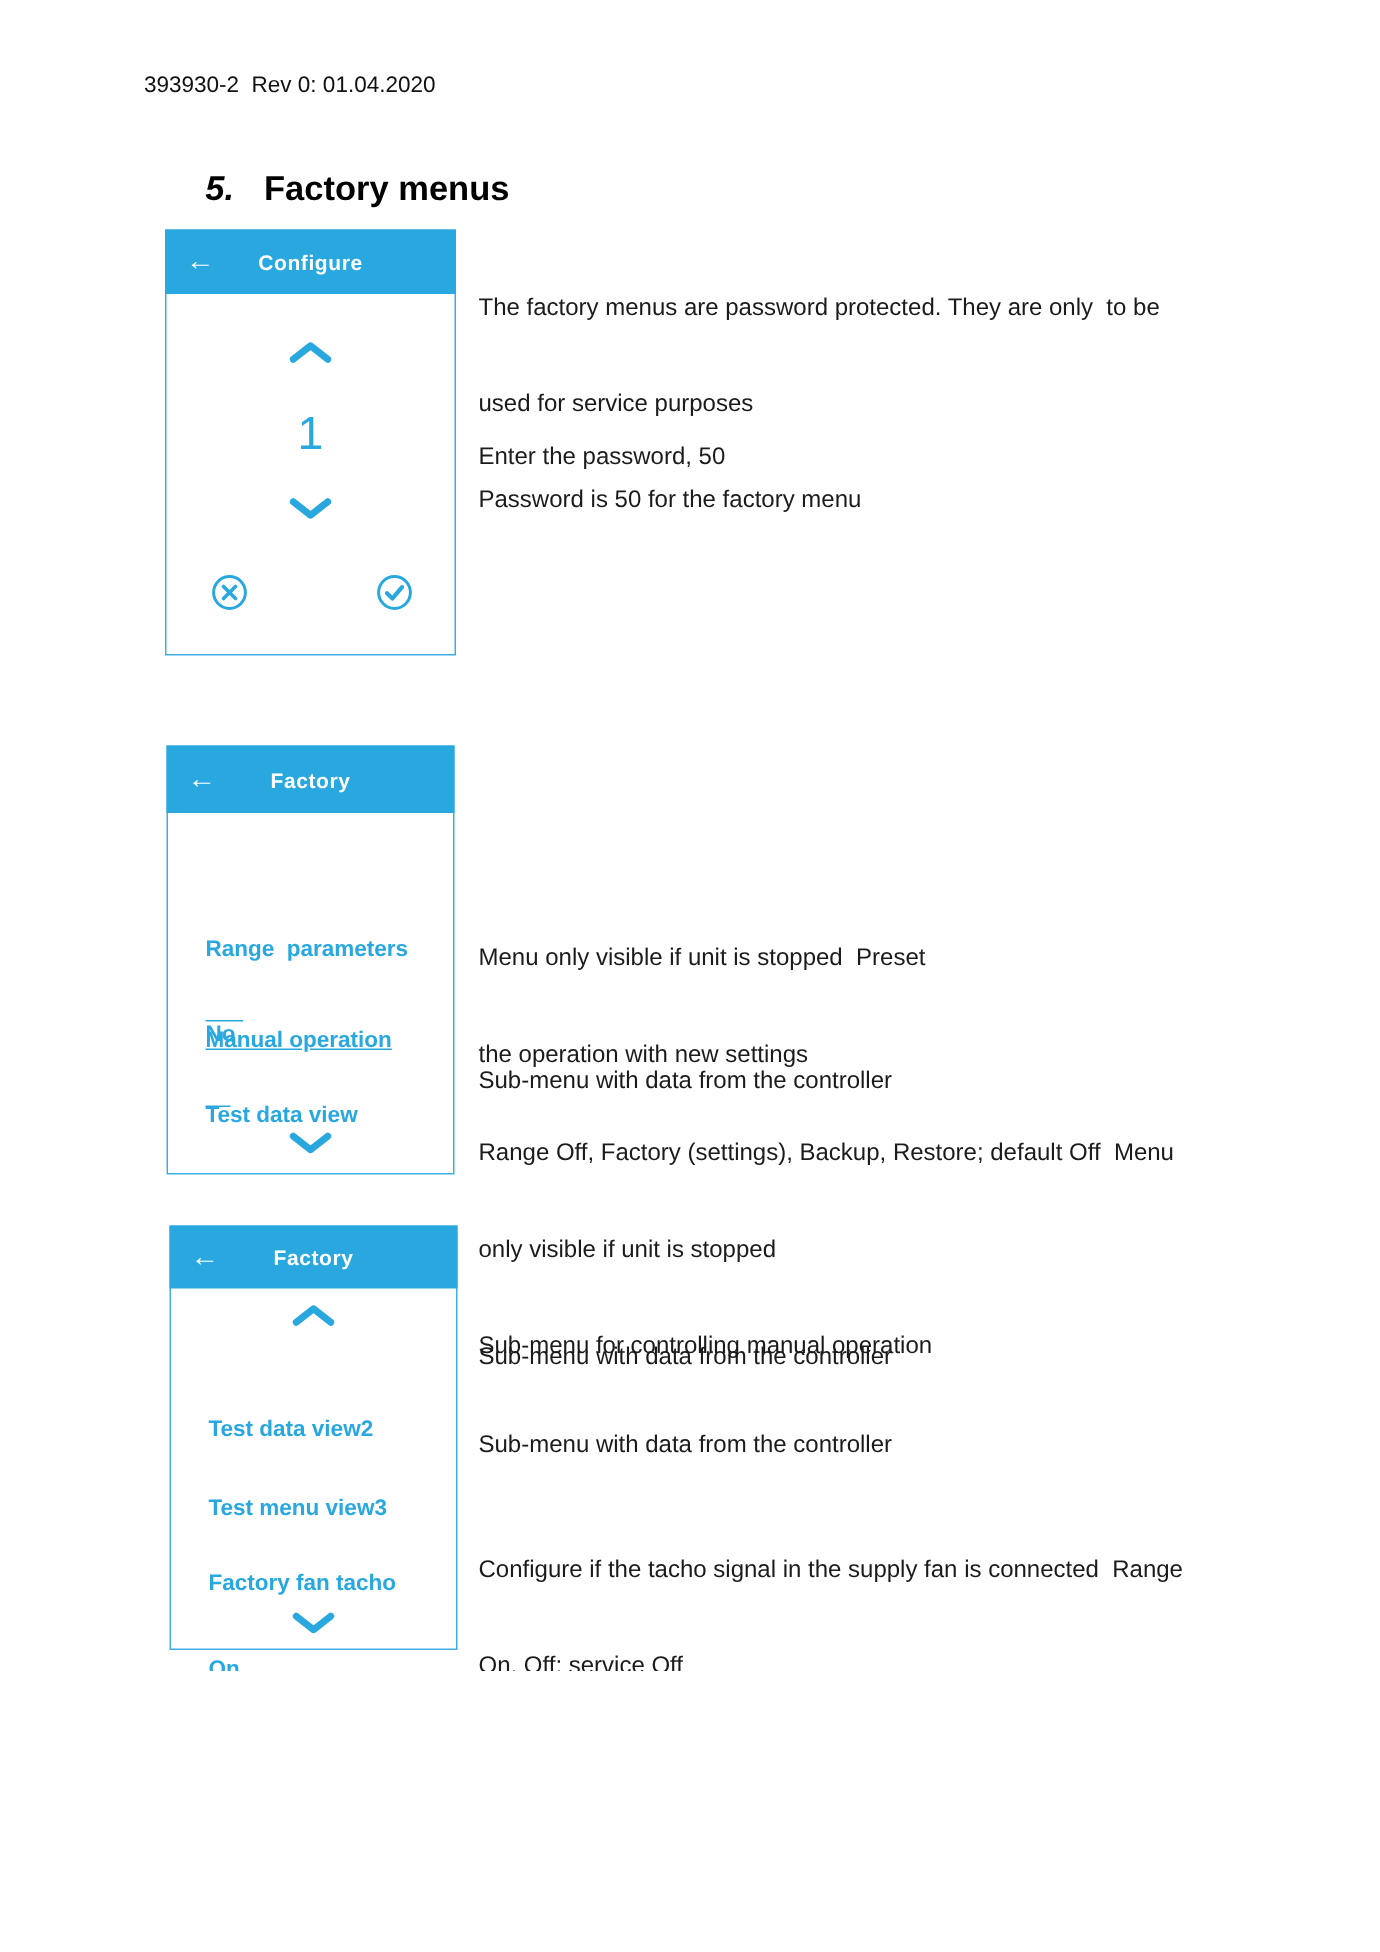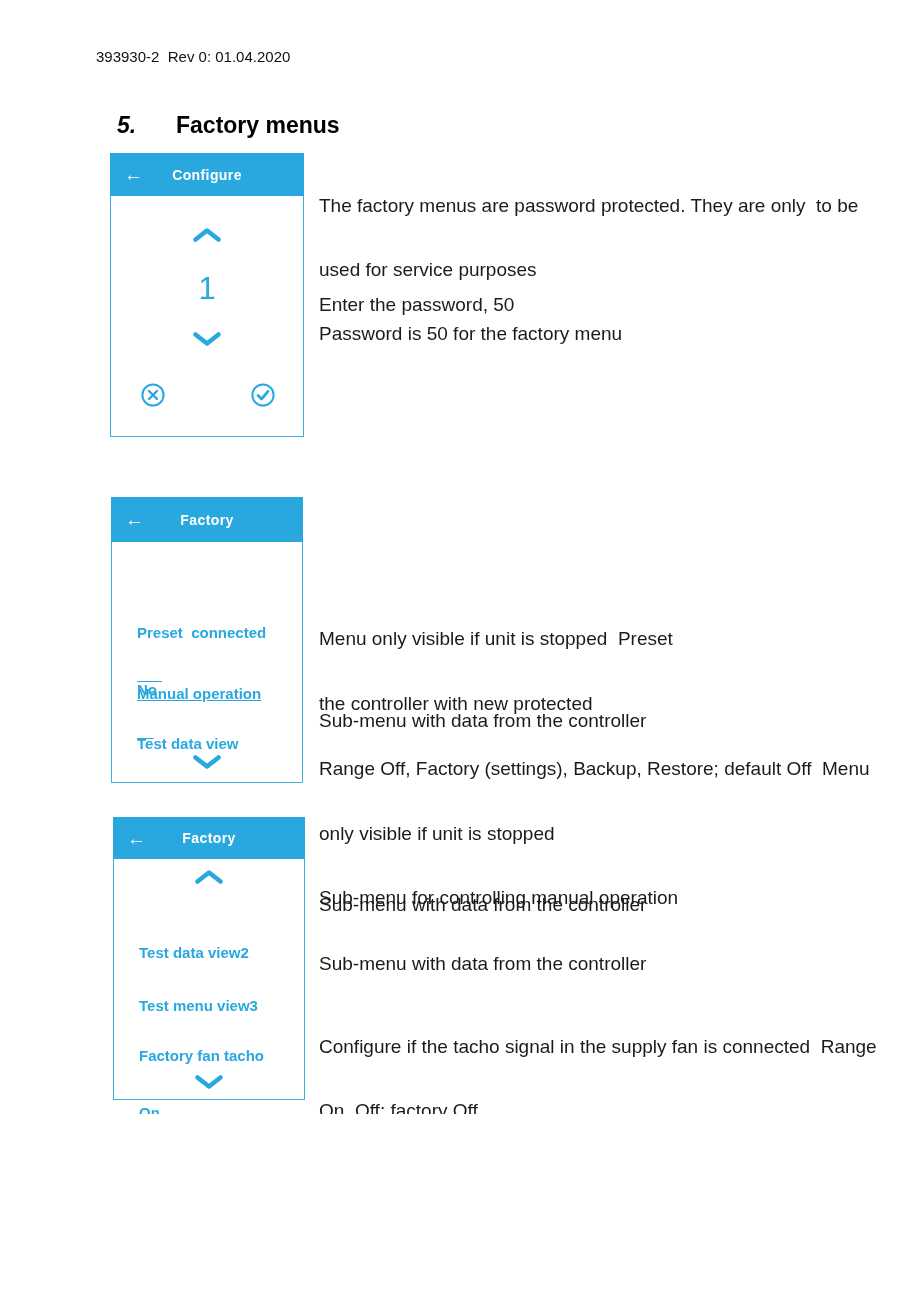--- a/index.html
+++ b/index.html
@@ -3,21 +3,21 @@
 <meta charset="utf-8">
 <style>
   * { margin:0; padding:0; box-sizing:border-box; }
   html,body { background:#ffffff; }
   .page {
     position:relative; width:920px; height:1114px; background:#ffffff;
     font-family:"Liberation Sans","DejaVu Sans",sans-serif; color:#1b1b1b; overflow:hidden;border-radius:32px;
   }
   .doc-ref { position:absolute; left:96px; top:48px; font-size:15px; color:#111; white-space:pre-wrap; }
 
-  .section-title { position:absolute; left:117px; top:112px; font-size:23px; font-weight:bold; color:#000; }
+  .section-title { position:absolute; left:117px; top:112px; font-size:23px; font-weight:bold; color:#000;text-align:center; }
   .section-num { display:inline-block; width:59px; font-style:italic; }
 
   
   .panel { position:absolute; background:#fff; border:1px solid #3dafe4; }
   .panel-1 { left:110px; top:153px; width:194px; height:284px; }
   .panel-2 { left:111px; top:497px; width:192px; height:286px; }
   .panel-3 { left:113px; top:817px; width:192px; height:283px; }
 
   .panel-header {
     position:absolute; left:-1px; right:-1px; top:-1px; background:#29a8e0;
@@ -54,21 +54,21 @@
 
   .menu-item { position:absolute; left:25px; right:6px; color:#29a8e0; font-weight:bold; font-size:15px; line-height:19px; white-space:pre-wrap; }
   .panel-2 .mi-1 { top:87px; }
   .panel-2 .mi-2 { top:148px;text-decoration:underline; }
   .panel-2 .mi-3 { top:198px; }
   .panel-3 .mi-1 { top:87px; }
   .panel-3 .mi-2 { top:140px; }
   .panel-3 .mi-3 { top:190px; }
 
   
-  .desc { position:absolute; left:319px; font-size:19px; line-height:21.4px; color:#1b1b1b; white-space:pre-wrap; }
+  .desc { position:absolute; left:319px; font-size:16px; line-height:21.4px; color:#1b1b1b; white-space:pre-wrap; }
   .t-intro      { top:152px; }
   .t-enter      { top:294px; }
   .t-factory    { top:585px; line-height:21.6px; }
   .t-submenu1   { top:710px; }
   .t-submenu2   { top:894px; }
   .t-submenu3   { top:953px; }
   .t-tacho      { top:994px; line-height:21.2px; }
 
   
   .footer-rule { position:absolute; left:92px; top:1215px; width:763px; height:1px; background:#d9d9d9; }
@@ -117,21 +117,21 @@
       </svg>
     </span>
   </div>
 
   <div class="panel panel-2">
     <div class="panel-header">
       <span class="back-arrow">←</span>
       <span class="panel-title">Factory</span>
     </div>
     <div class="menu-item mi-1">
-      <div>Preset  connected</div>
+      <div>Range  parameters</div>
       <div>No</div>
     </div>
     <div class="menu-item mi-2">
       <div>Manual operation</div>
     </div>
     <div class="menu-item mi-3">
       <div>Test data view</div>
     </div>
     <span class="chev chev-down">
       <svg width="30" height="16" viewBox="0 0 30 16">
@@ -170,35 +170,35 @@
   <div class="desc t-intro">
     <div>The factory menus are password protected. They are only  to be</div>
     <div>used for service purposes</div>
     <div>Password is 50 for the factory menu</div>
   </div>
 
   <div class="desc t-enter">Enter the password, 50</div>
 
   <div class="desc t-factory">
     <div>Menu only visible if unit is stopped  Preset</div>
-    <div>the controller with new protected</div>
+    <div>the operation with new settings</div>
     <div>Range Off, Factory (settings), Backup, Restore; default Off  Menu</div>
     <div>only visible if unit is stopped</div>
     <div>Sub-menu for controlling manual operation</div>
   </div>
 
   <div class="desc t-submenu1">Sub-menu with data from the controller</div>
 
   <div class="desc t-submenu2">Sub-menu with data from the controller</div>
 
   <div class="desc t-submenu3">Sub-menu with data from the controller</div>
 
   <div class="desc t-tacho">
     <div>Configure if the tacho signal in the supply fan is connected  Range</div>
-    <div>On, Off; factory Off</div>
+    <div>On, Off; service Off</div>
   </div>
 
   <div class="footer-rule"></div>
   <div class="footer">
     <span class="num">28</span><span class="sep">|</span><span class="lbl">P a g e</span>
   </div>
 
 </div>
 
 </body></html>

